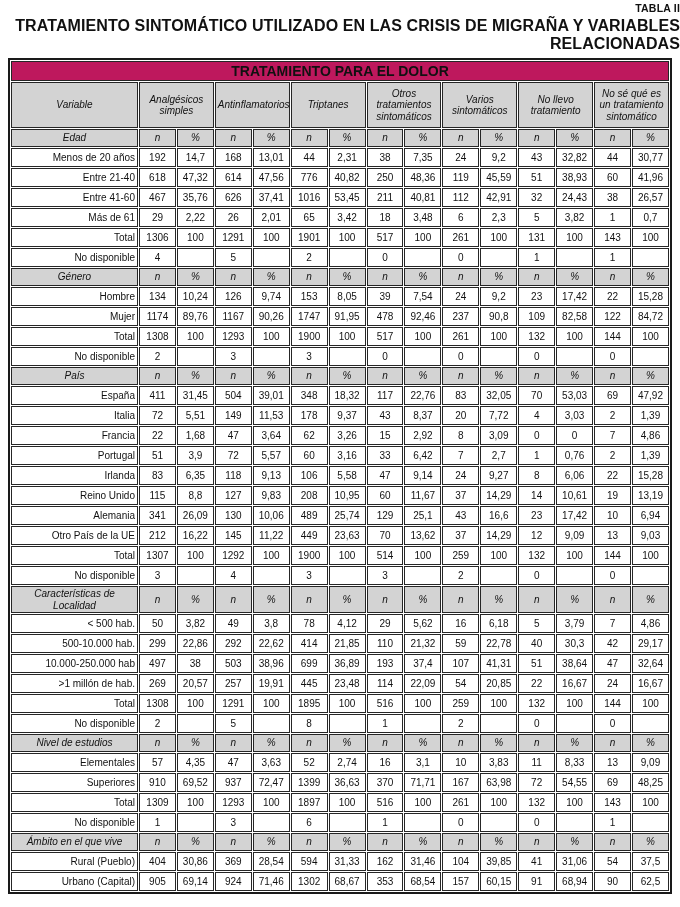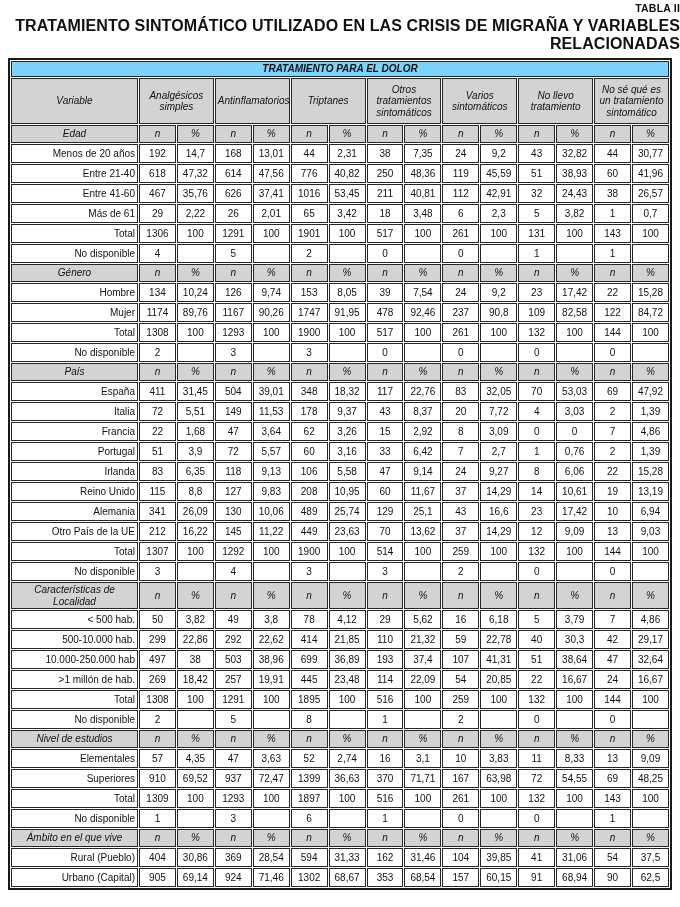--- a/index.html
+++ b/index.html
@@ -31,25 +31,24 @@
     border: 1px solid #262626;
     font-size: 10px;
     line-height: 1.15;
     text-align: center;
     vertical-align: middle;
     padding: 1px 2px;
     height: 15px;
     overflow: hidden;
   }
   td.band-cell {
-    background: #7dd3fc;
-    font-style: italic;
+    background: #be185d;
     font-weight: bold;
     height: 12px;
-    font-size: 10px;
+    font-size: 14px;
   }
   td.group-head {
     background: #d3d3d3;
     font-style: italic;
     height: 42px;
     font-size: 10px;
   }
   td.sec-head {
     background: #d3d3d3;
     font-style: italic;
@@ -556,21 +555,21 @@
         <td class="num-cell">107</td>
         <td class="num-cell">41,31</td>
         <td class="num-cell">51</td>
         <td class="num-cell">38,64</td>
         <td class="num-cell">47</td>
         <td class="num-cell">32,64</td>
       </tr>
       <tr>
         <td class="row-label">&gt;1 millón de hab.</td>
         <td class="num-cell">269</td>
-        <td class="num-cell">18,42</td>
+        <td class="num-cell">20,57</td>
         <td class="num-cell">257</td>
         <td class="num-cell">19,91</td>
         <td class="num-cell">445</td>
         <td class="num-cell">23,48</td>
         <td class="num-cell">114</td>
         <td class="num-cell">22,09</td>
         <td class="num-cell">54</td>
         <td class="num-cell">20,85</td>
         <td class="num-cell">22</td>
         <td class="num-cell">16,67</td>

